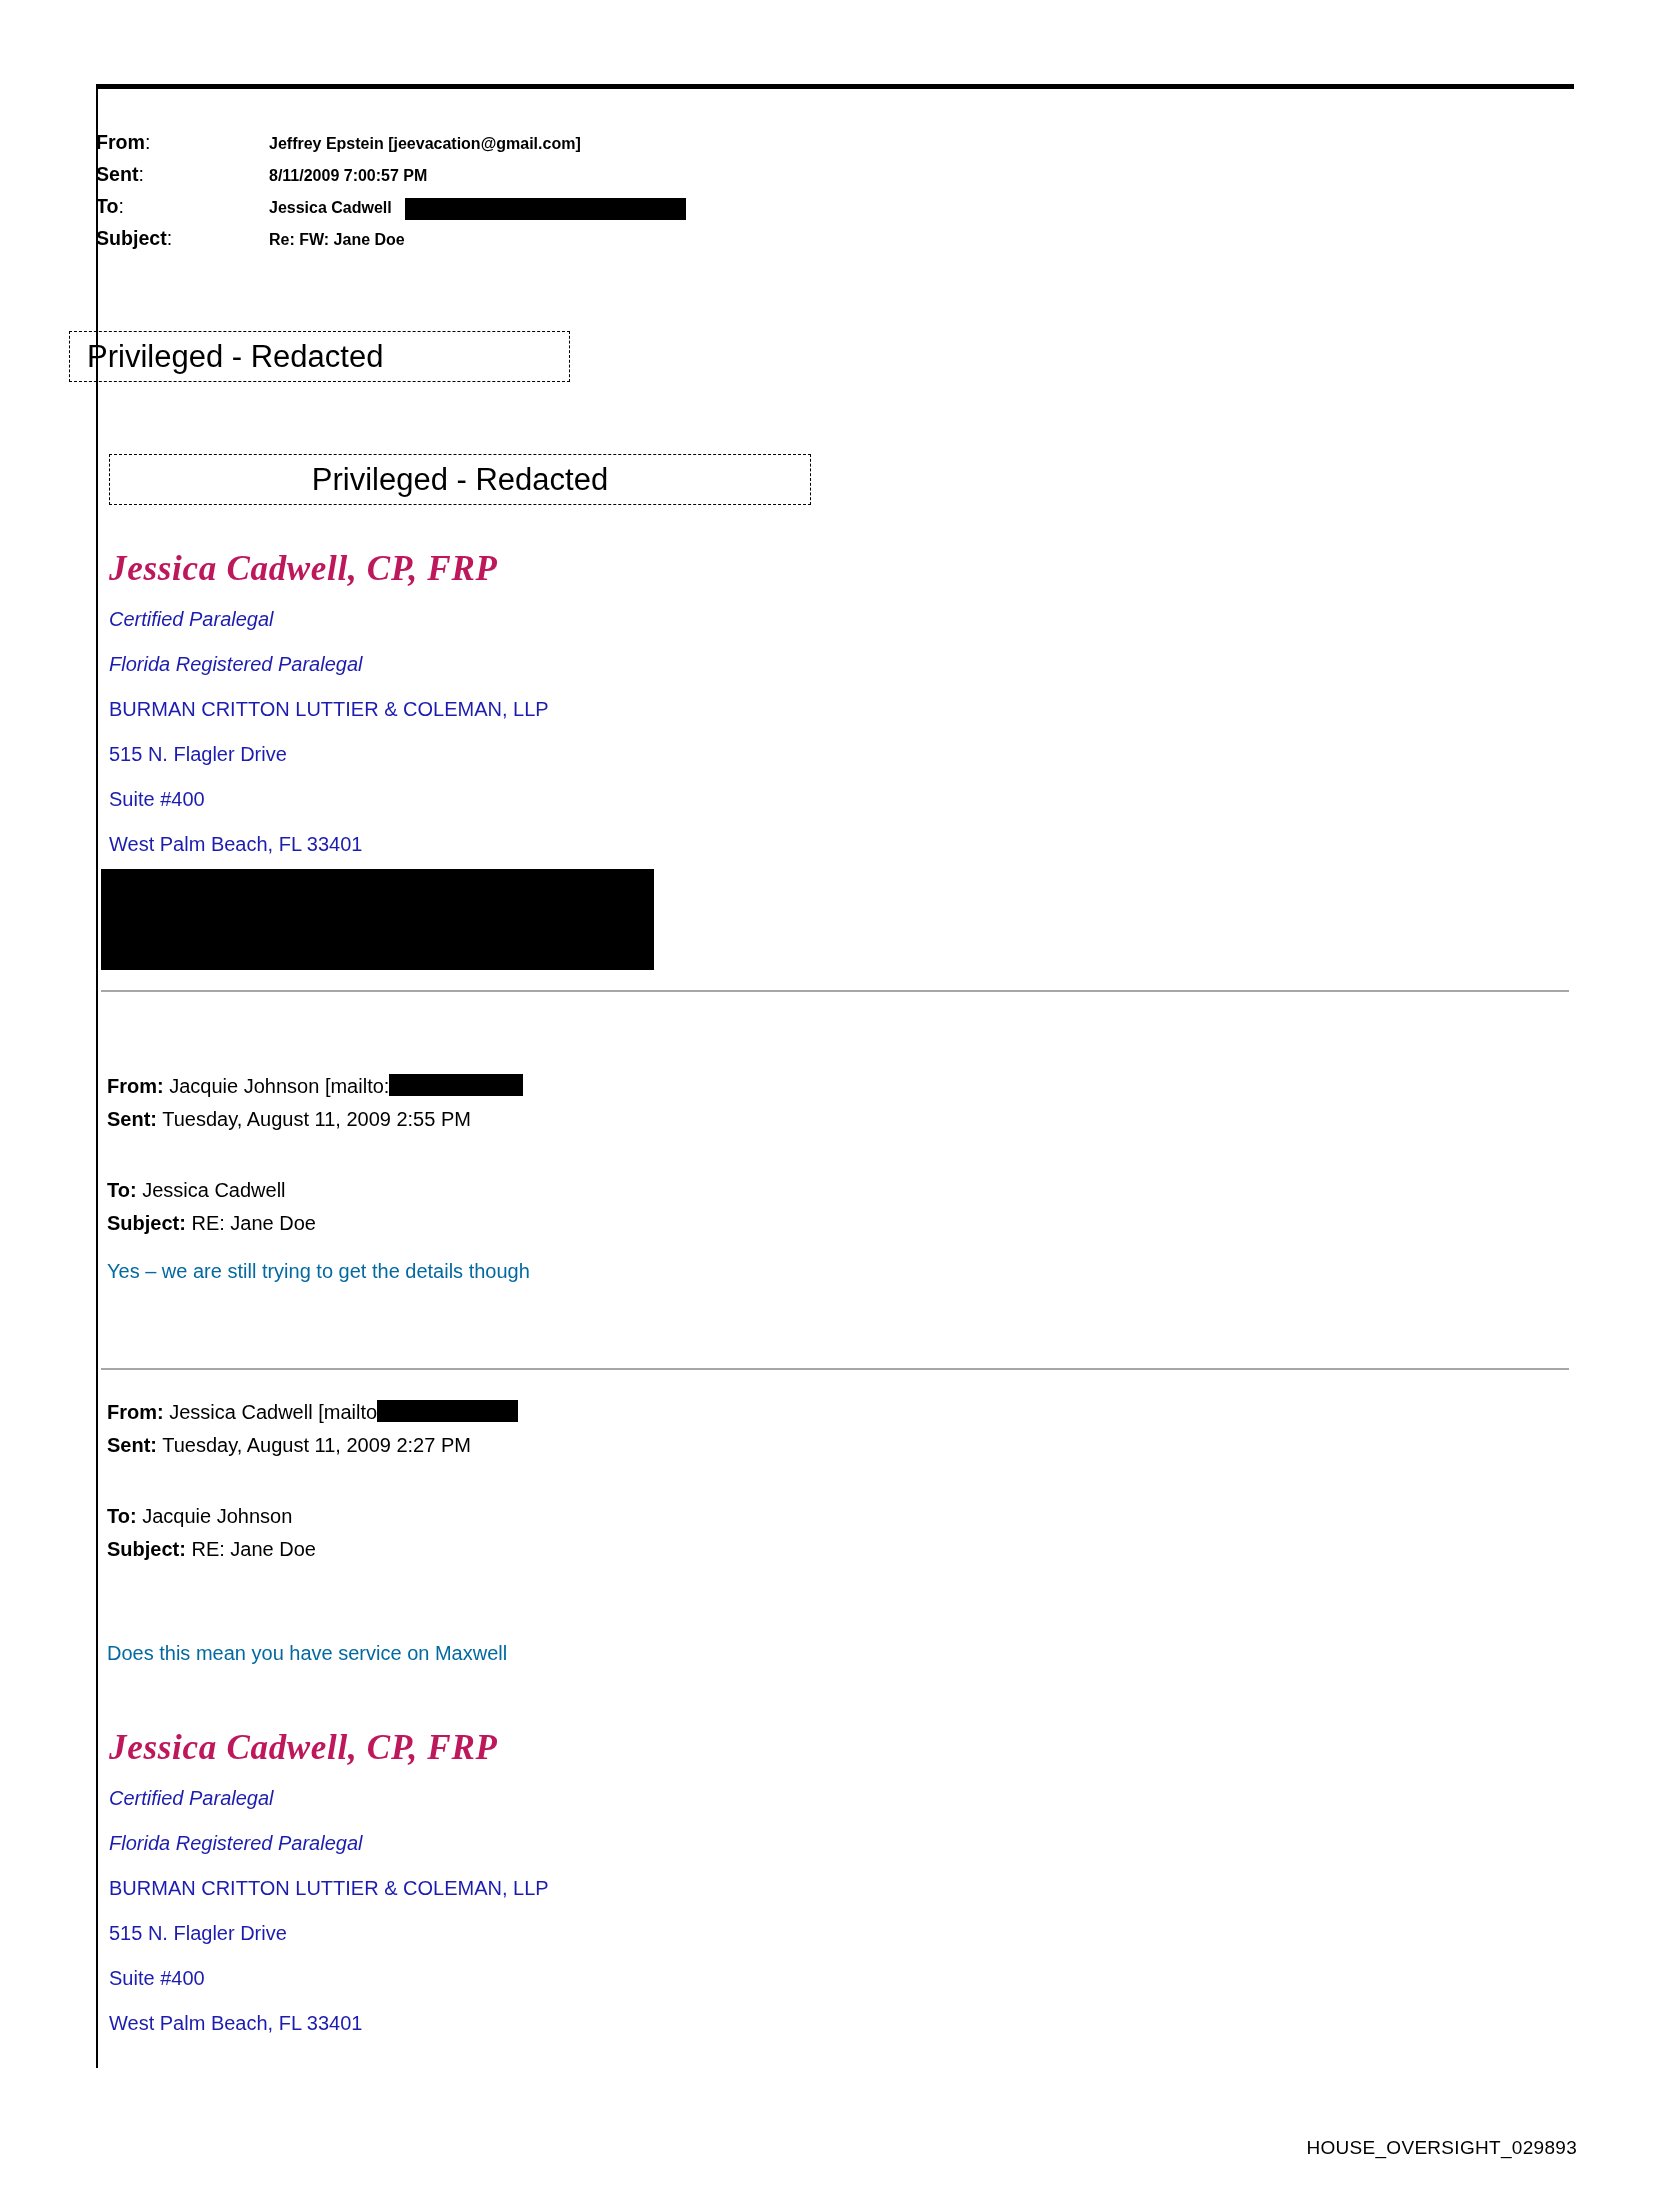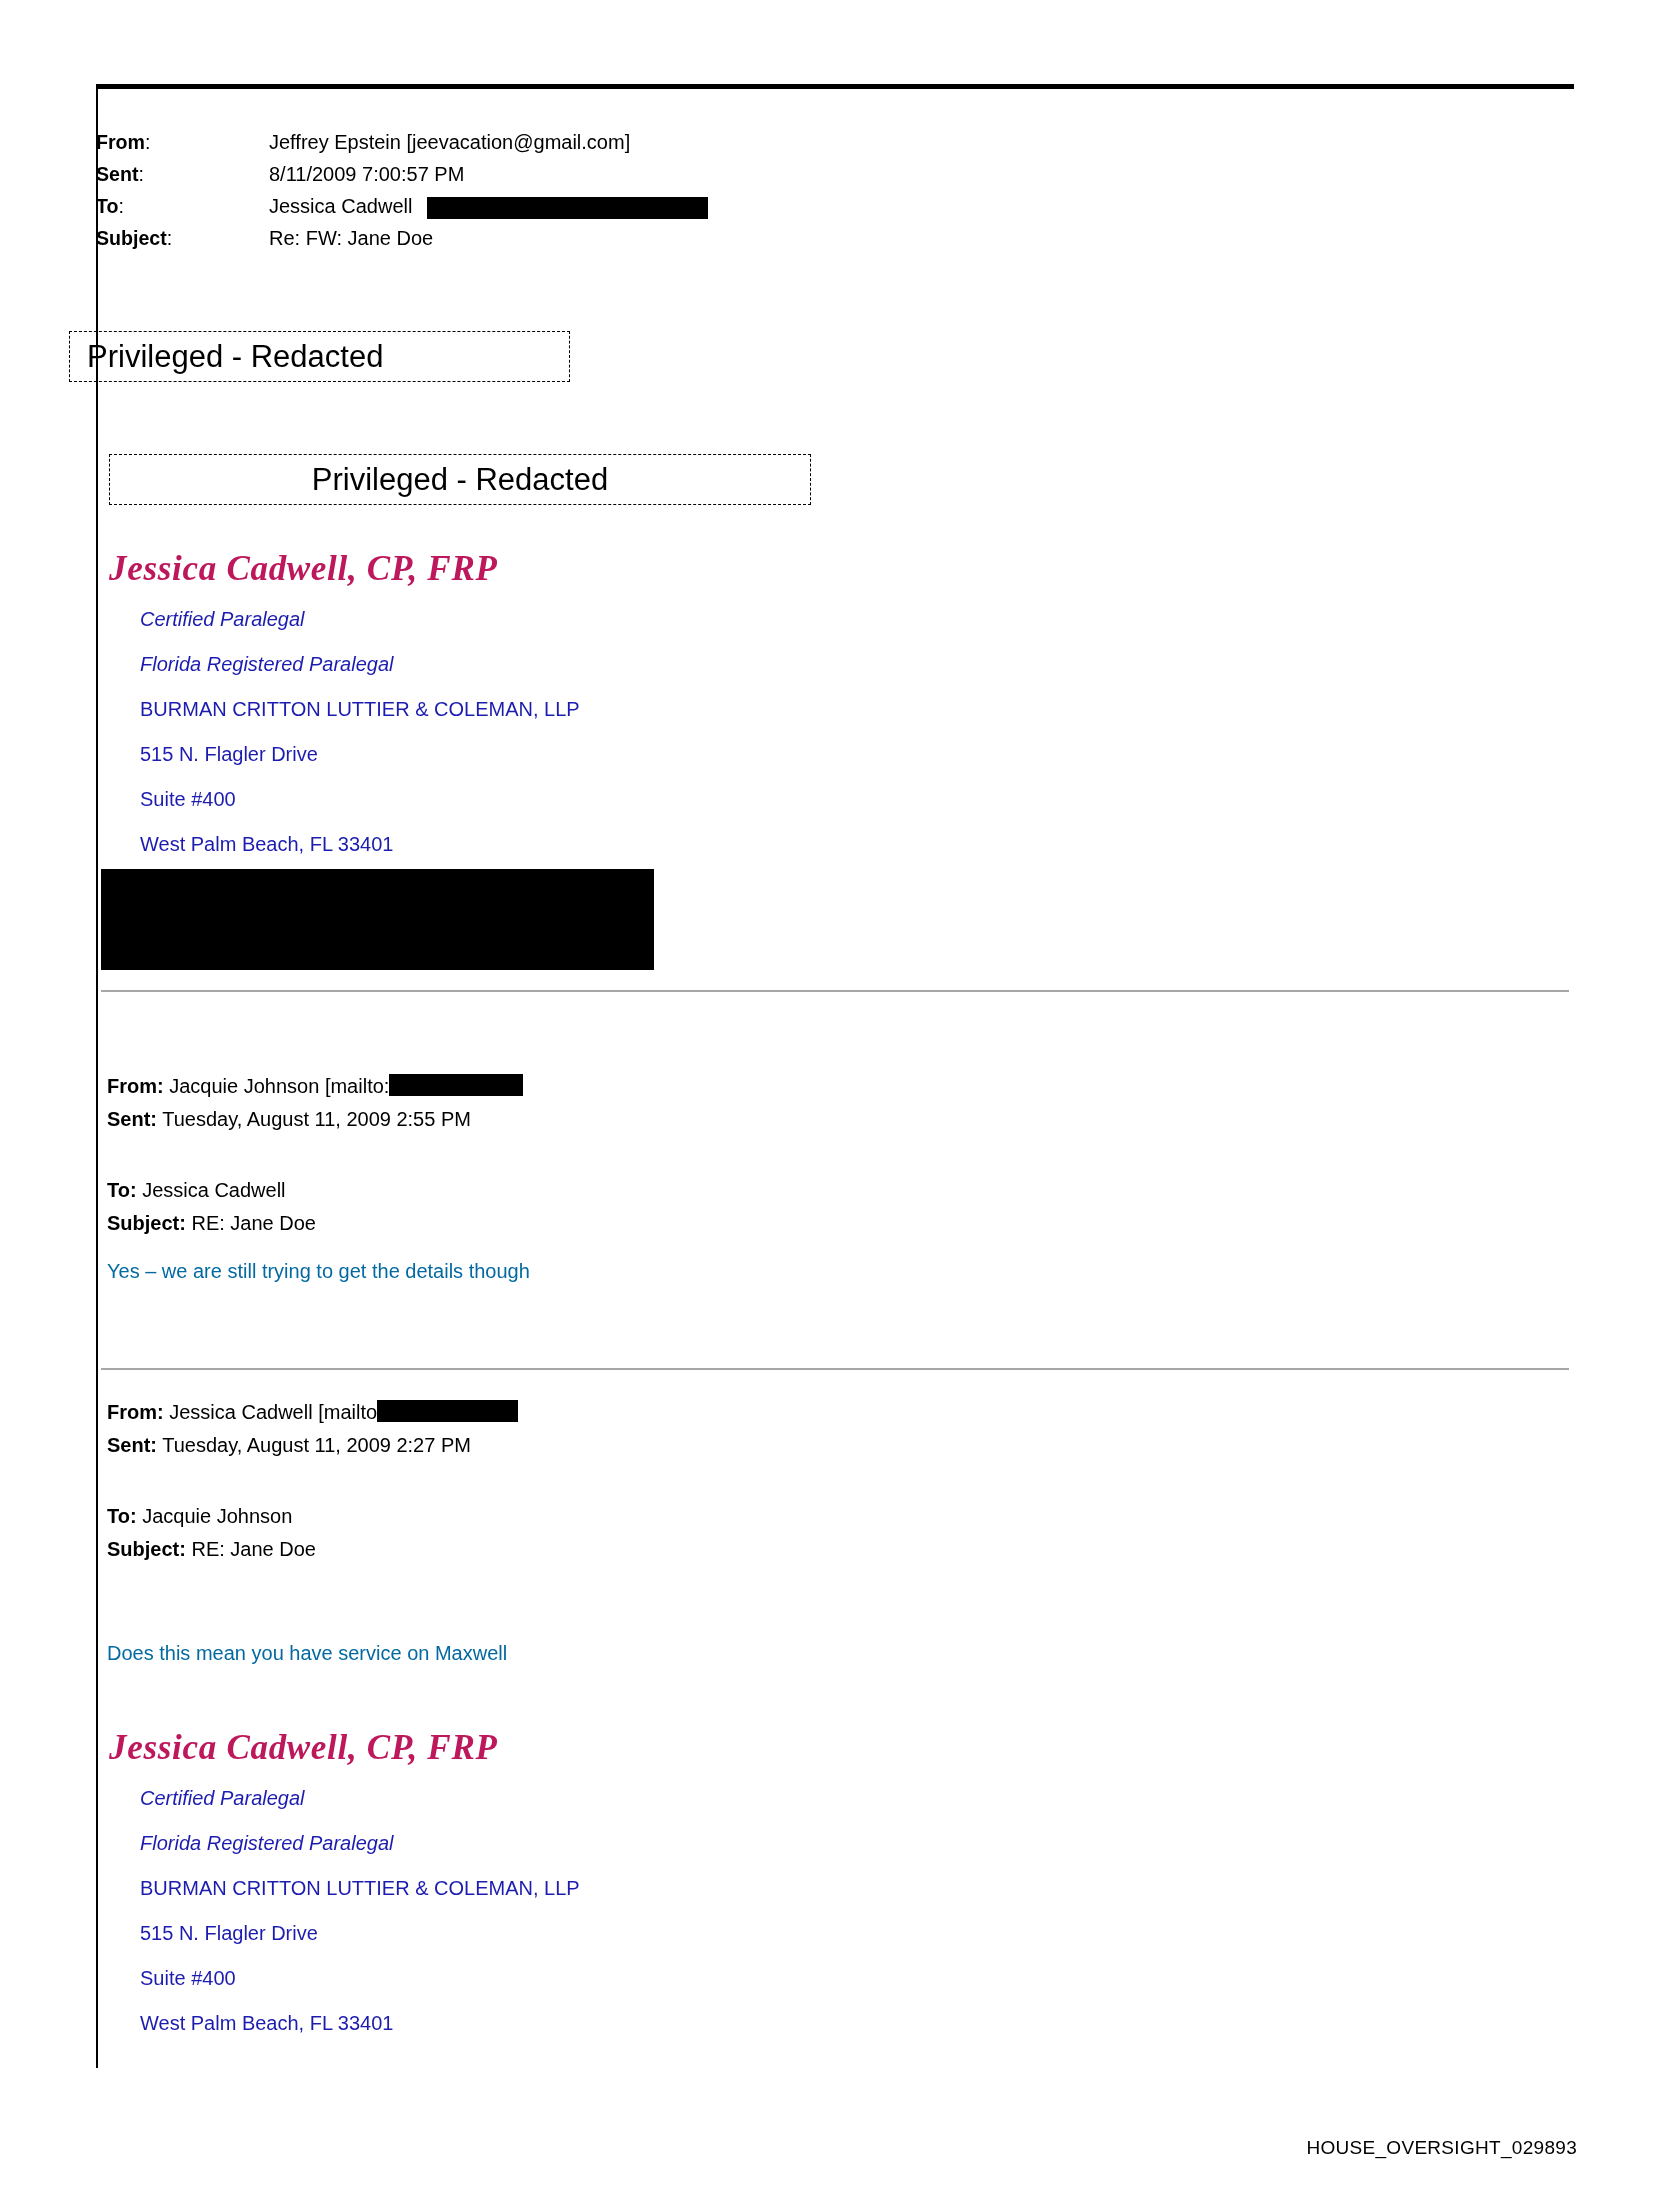--- a/index.html
+++ b/index.html
@@ -55,22 +55,22 @@
     height: 32px;
   }
   .hdr-label {
     width: 173px;
     font-size: 19.6px;
     font-weight: bold;
     padding-left: 0px;
   }
   .hdr-label .colon { font-weight: normal; }
   .hdr-value {
-    font-size: 20px;
-    font-weight: normal;
+    font-size: 16px;
+    font-weight: bold;
     position: relative;
     white-space: nowrap;
   }
   .redbar {
     display: inline-block;
     background: #000;
     vertical-align: middle;
   }
 
   
@@ -116,21 +116,20 @@
     font-weight: bold;
     font-size: 35px;
     color: #be185d;
     letter-spacing: 0.7px;
   }
   .sig-line {
     font-size: 20px;
     color: #1c1cb0;
     line-height: 45px;
     white-space: nowrap;
-    margin-left: 31px;
   }
   .sig-line.ital {
     font-style: italic;
   }
 
   .blk-body {
     position: absolute;
     white-space: nowrap;
   }
 

